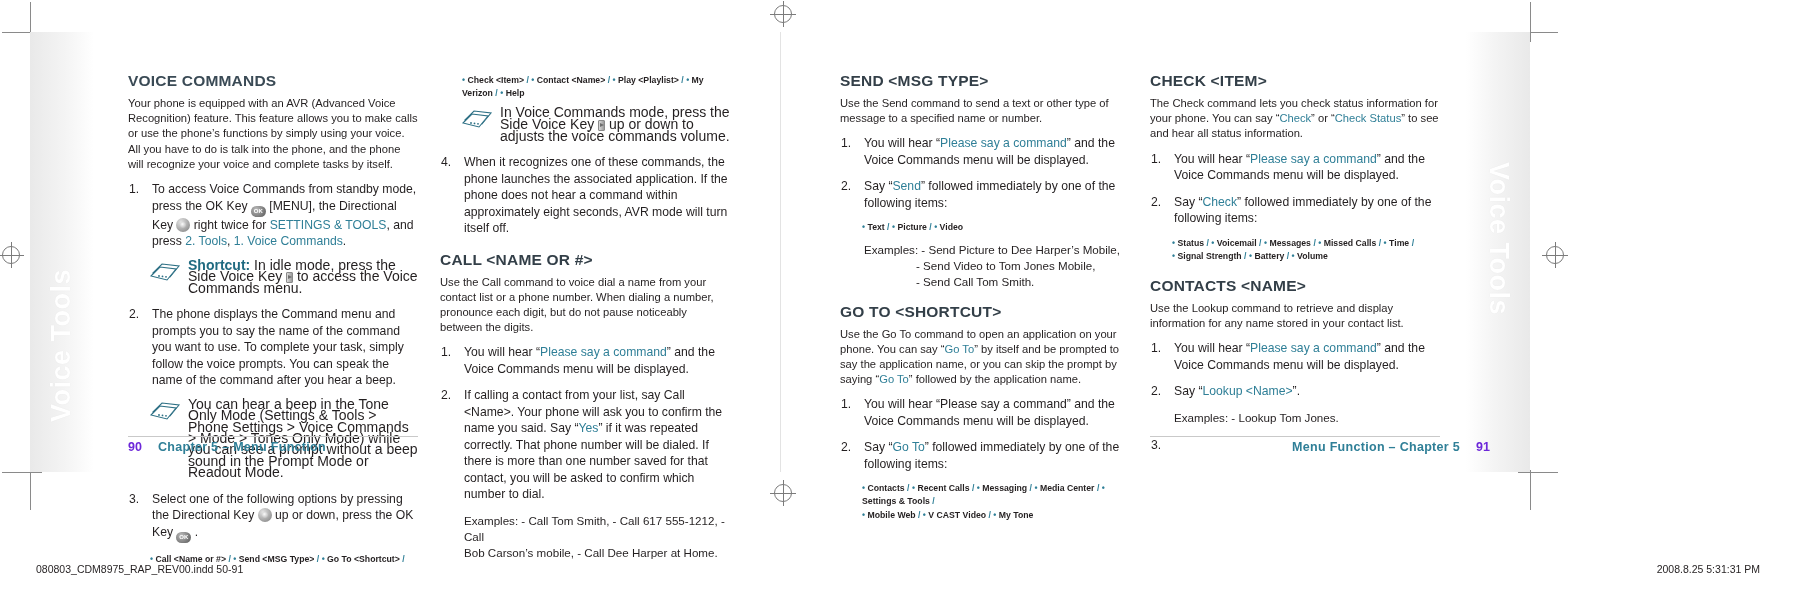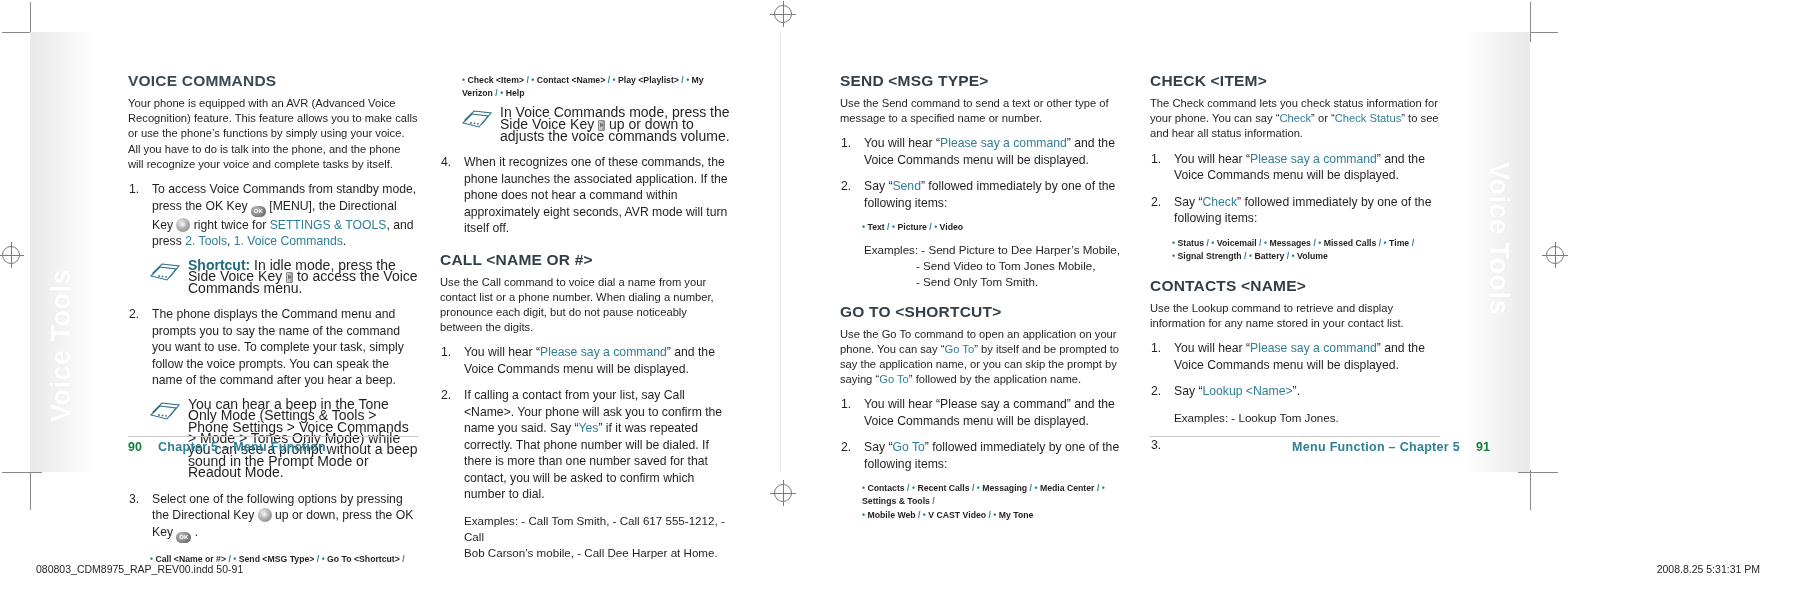--- a/index.html
+++ b/index.html
@@ -175,21 +175,21 @@
     margin: 0 0 9px 24px;
     font-size: 11.6px;
     line-height: 16.2px;
     color: #231f20;
   }
   .examples .ind { display: block; padding-left: 52px; }
 
   
   .folio {
     position: absolute; top: 440px;
-    font-size: 12.5px; font-weight: bold; color: #15803d;
+    font-size: 12.5px; font-weight: bold; color: #6d28d9;
   }
   .folio-num.l  { left: 128px; }
   .folio-txt.l  { left: 158px; color: #2f7f97; letter-spacing: .3px; }
   .folio-txt.r  { right: 340px; color: #2f7f97; letter-spacing: .3px; text-align: right; }
   .folio-num.r  { right: 310px; }
 
   .rule {
     position: absolute; height: 1px; background: #c9c9c9;
   }
 
@@ -397,21 +397,21 @@
       <span class="dot">•</span>
       <span>Picture</span>
       <span class="sl">/</span>
       <span class="dot">•</span>
       <span>Video</span>
     </div>
 
     <div class="examples">
       <span>Examples: - Send Picture to Dee Harper’s Mobile,</span>
       <span class="ind">- Send Video to Tom Jones Mobile,</span>
-      <span class="ind">- Send Only Tom Smith.</span>
+      <span class="ind">- Send Call Tom Smith.</span>
     </div>
 
     <h2 class="sec plain" style="margin-top:12px;">GO TO &lt;SHORTCUT&gt;</h2>
     <p class="body">
       <span>Use the Go To command to open an application on your phone. You can say “</span><span class="accent">Go To</span><span>” by itself and be prompted to say the application name, or you can skip the prompt by saying “</span><span class="accent">Go To</span><span>” followed by the application name.</span>
     </p>
 
     <ol class="steps">
       <li>
         <span class="num">1.</span>

